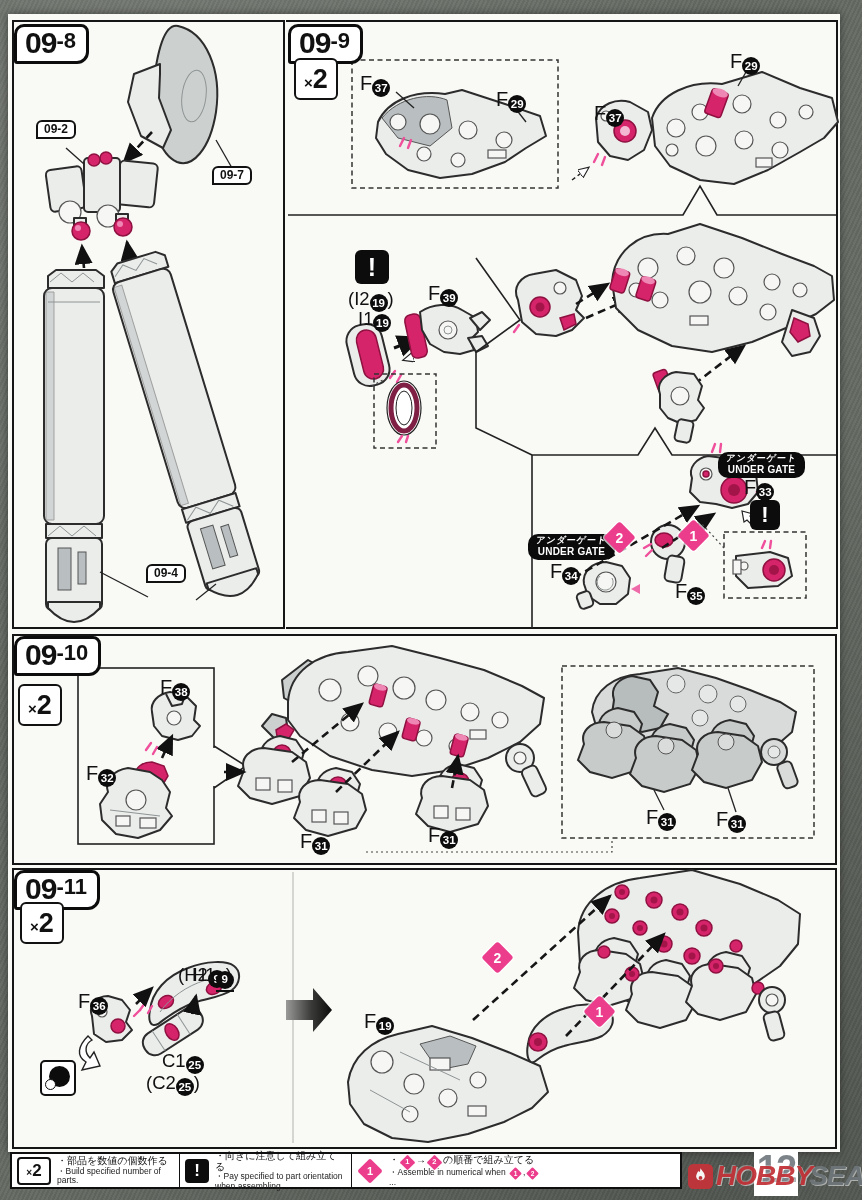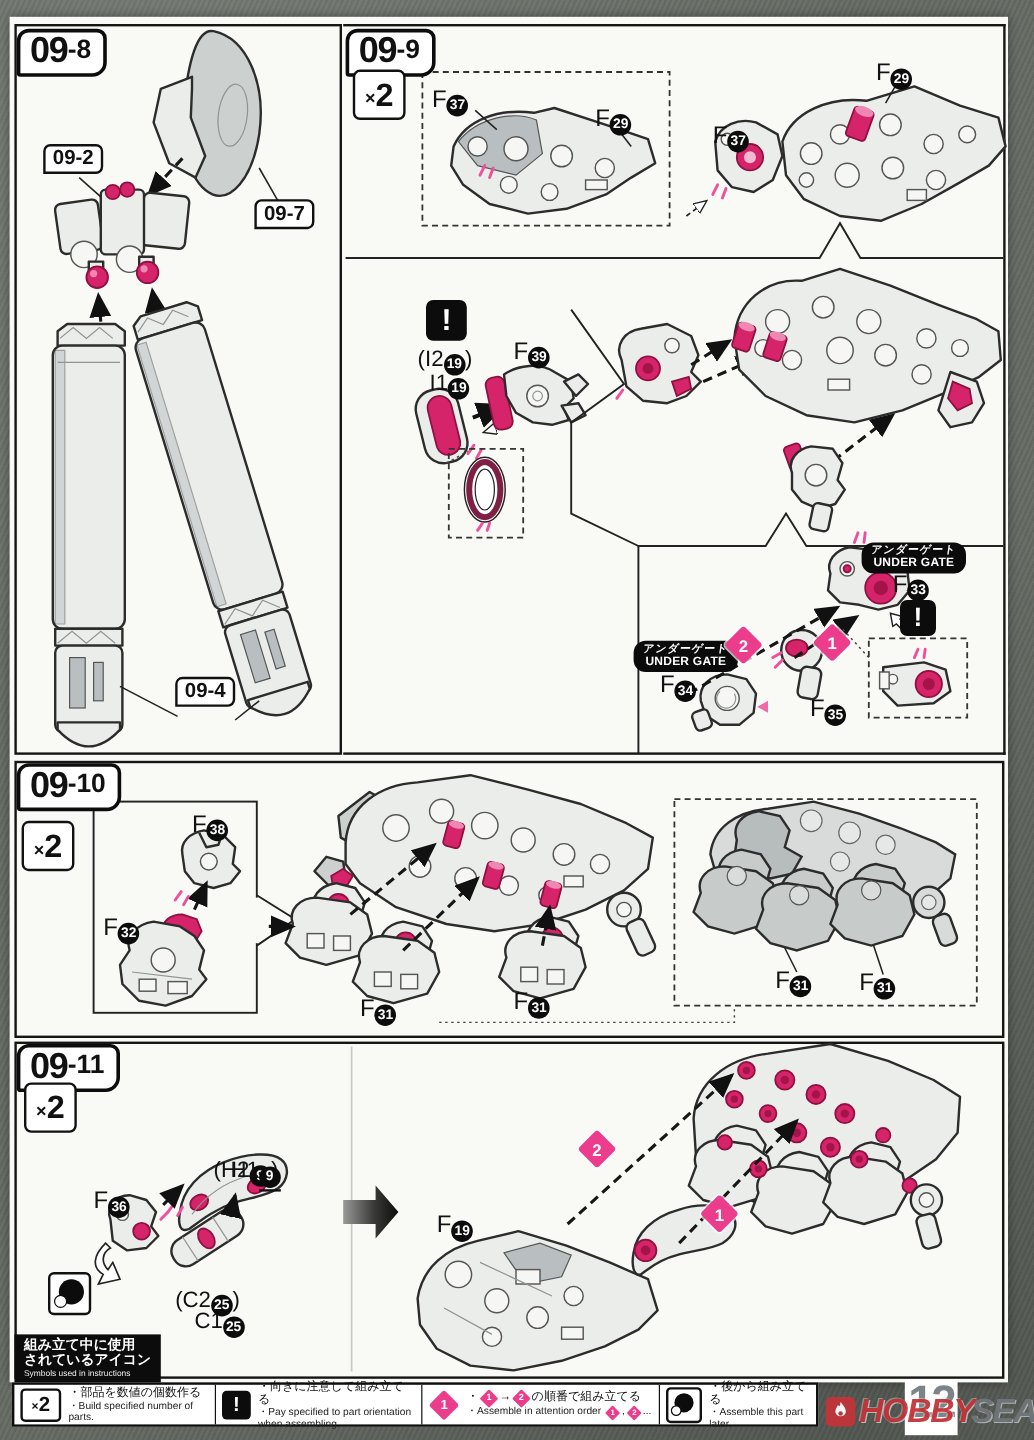--- a/index.html
+++ b/index.html
@@ -26,21 +26,21 @@
   .cb-x{font-size:15px;font-weight:bold;margin-top:7px;}
   .cb-n{font-size:27px;font-weight:bold;}
 
   .plabel{position:absolute;font-size:20px;font-weight:500;white-space:nowrap;z-index:6;}
   .plabel.small{font-size:18.5px;}
   .cnum{display:inline-flex;width:18px;height:18px;border-radius:50%;background:#0c0c0c;color:#fff;
     font-size:11.5px;font-weight:bold;align-items:center;justify-content:center;vertical-align:-2px;}
   .uline{display:inline-block;border-bottom:2.5px solid #111;padding-bottom:1px;line-height:1;}
 
   .tag{position:absolute;background:#fff;border:2.5px solid #111;border-radius:6px 6px 6px 0;
-    padding:0 6px 1px;font-size:17px;font-weight:bold;z-index:6;white-space:nowrap;}
+    padding:0 6px 1px;font-size:12px;font-weight:bold;z-index:6;white-space:nowrap;}
 
   .warn{position:absolute;background:#0c0c0c;color:#fff;border-radius:6px;display:flex;
     align-items:center;justify-content:center;font-weight:bold;z-index:6;}
 
   .ugate{position:absolute;background:#0b0b0b;color:#fff;border-radius:10px;text-align:center;
     padding:2px 8px 3px;line-height:1.1;z-index:6;}
   .ug-jp{display:block;font-size:9px;font-weight:bold;letter-spacing:1px;transform:skewX(-8deg);}
   .ug-en{display:block;font-size:10px;font-weight:bold;letter-spacing:0.2px;}
 
   .dia{position:absolute;width:23px;height:23px;background:#ec3d8d;transform:rotate(45deg);
@@ -592,36 +592,31 @@
   <div class="plabel" style="left:160px;top:676px;"><span>F</span><span class="cnum">38</span></div>
   <div class="plabel" style="left:86px;top:762px;"><span>F</span><span class="cnum">32</span></div>
   <div class="plabel" style="left:300px;top:830px;"><span>F</span><span class="cnum">31</span></div>
   <div class="plabel" style="left:428px;top:824px;"><span>F</span><span class="cnum">31</span></div>
   <div class="plabel" style="left:646px;top:806px;"><span>F</span><span class="cnum">31</span></div>
   <div class="plabel" style="left:716px;top:808px;"><span>F</span><span class="cnum">31</span></div>
 
   <div class="plabel small" style="left:178px;top:964px;"><span>(H2</span><span class="cnum">9</span><span>)</span></div>
   <div class="plabel small" style="left:192px;top:964px;"><span>H1</span><span class="uline"><span class="cnum">9</span></span></div>
   <div class="plabel" style="left:78px;top:990px;"><span>F</span><span class="cnum">36</span></div>
-  <div class="plabel small" style="left:162px;top:1050px;margin-top:40px;"><span>C1</span><span class="cnum">25</span></div>
+  <div class="plabel small" style="left:162px;top:1050px;"><span>C1</span><span class="cnum">25</span></div>
   <div class="plabel small" style="left:146px;top:1072px;"><span>(C2</span><span class="cnum">25</span><span>)</span></div>
   <div class="later-icon" style="left:40px;top:1060px;"></div>
   <div class="plabel" style="left:364px;top:1010px;"><span>F</span><span class="cnum">19</span></div>
   <div class="dia" style="left:486px;top:946px;">
       <span>2</span>
     </div>
   <div class="dia" style="left:588px;top:1000px;">
       <span>1</span>
     </div>
 
-  <div class="sym-head">
-    <span class="sh-jp">組み立て中に使用</span>
-    <span class="sh-jp">されているアイコン</span>
-    <span class="sh-en">Symbols used in instructions</span>
-  </div>
 
   <div class="legend">
     <div class="leg-seg" style="width:168px;">
       <div class="leg-x2">
           <span class="x">×</span>
           <span class="n">2</span>
         </div>
       <div class="leg-txt">
         <span class="leg-jp">・部品を数値の個数作る</span>
         <span class="leg-en">・Build specified number of parts.</span>
@@ -637,32 +632,25 @@
     <div class="leg-seg" style="width:198px;">
       <div class="leg-dia">
           <span>1</span>
         </div>
       <div class="leg-txt">
         <span class="leg-jp"><span>・</span><span class="mini-dia">
               <span>1</span>
             </span><span>→</span><span class="mini-dia">
               <span>2</span>
             </span><span>の順番で組み立てる</span></span>
-        <span class="leg-en"><span>・Assemble in attention order </span><span class="mini-dia sm">
+        <span class="leg-en"><span>・Assemble in numerical when </span><span class="mini-dia sm">
               <span>1</span>
             </span><span>,</span><span class="mini-dia sm">
               <span>2</span>
             </span><span>...</span></span>
-      </div>
-    </div>
-    <div class="leg-seg" style="width:130px;">
-      <div class="leg-later"></div>
-      <div class="leg-txt">
-        <span class="leg-jp">・後から組み立てる</span>
-        <span class="leg-en" ind="">・Assemble this part later.</span>
       </div>
     </div>
   </div>
 
   <div class="page-tab">
     <span class="page-num">12</span>
   </div>
   <div class="wm">
     <svg width="25" height="25" viewBox="0 0 24 24">
       <rect width="24" height="24" rx="5" fill="#c23439"></rect>

